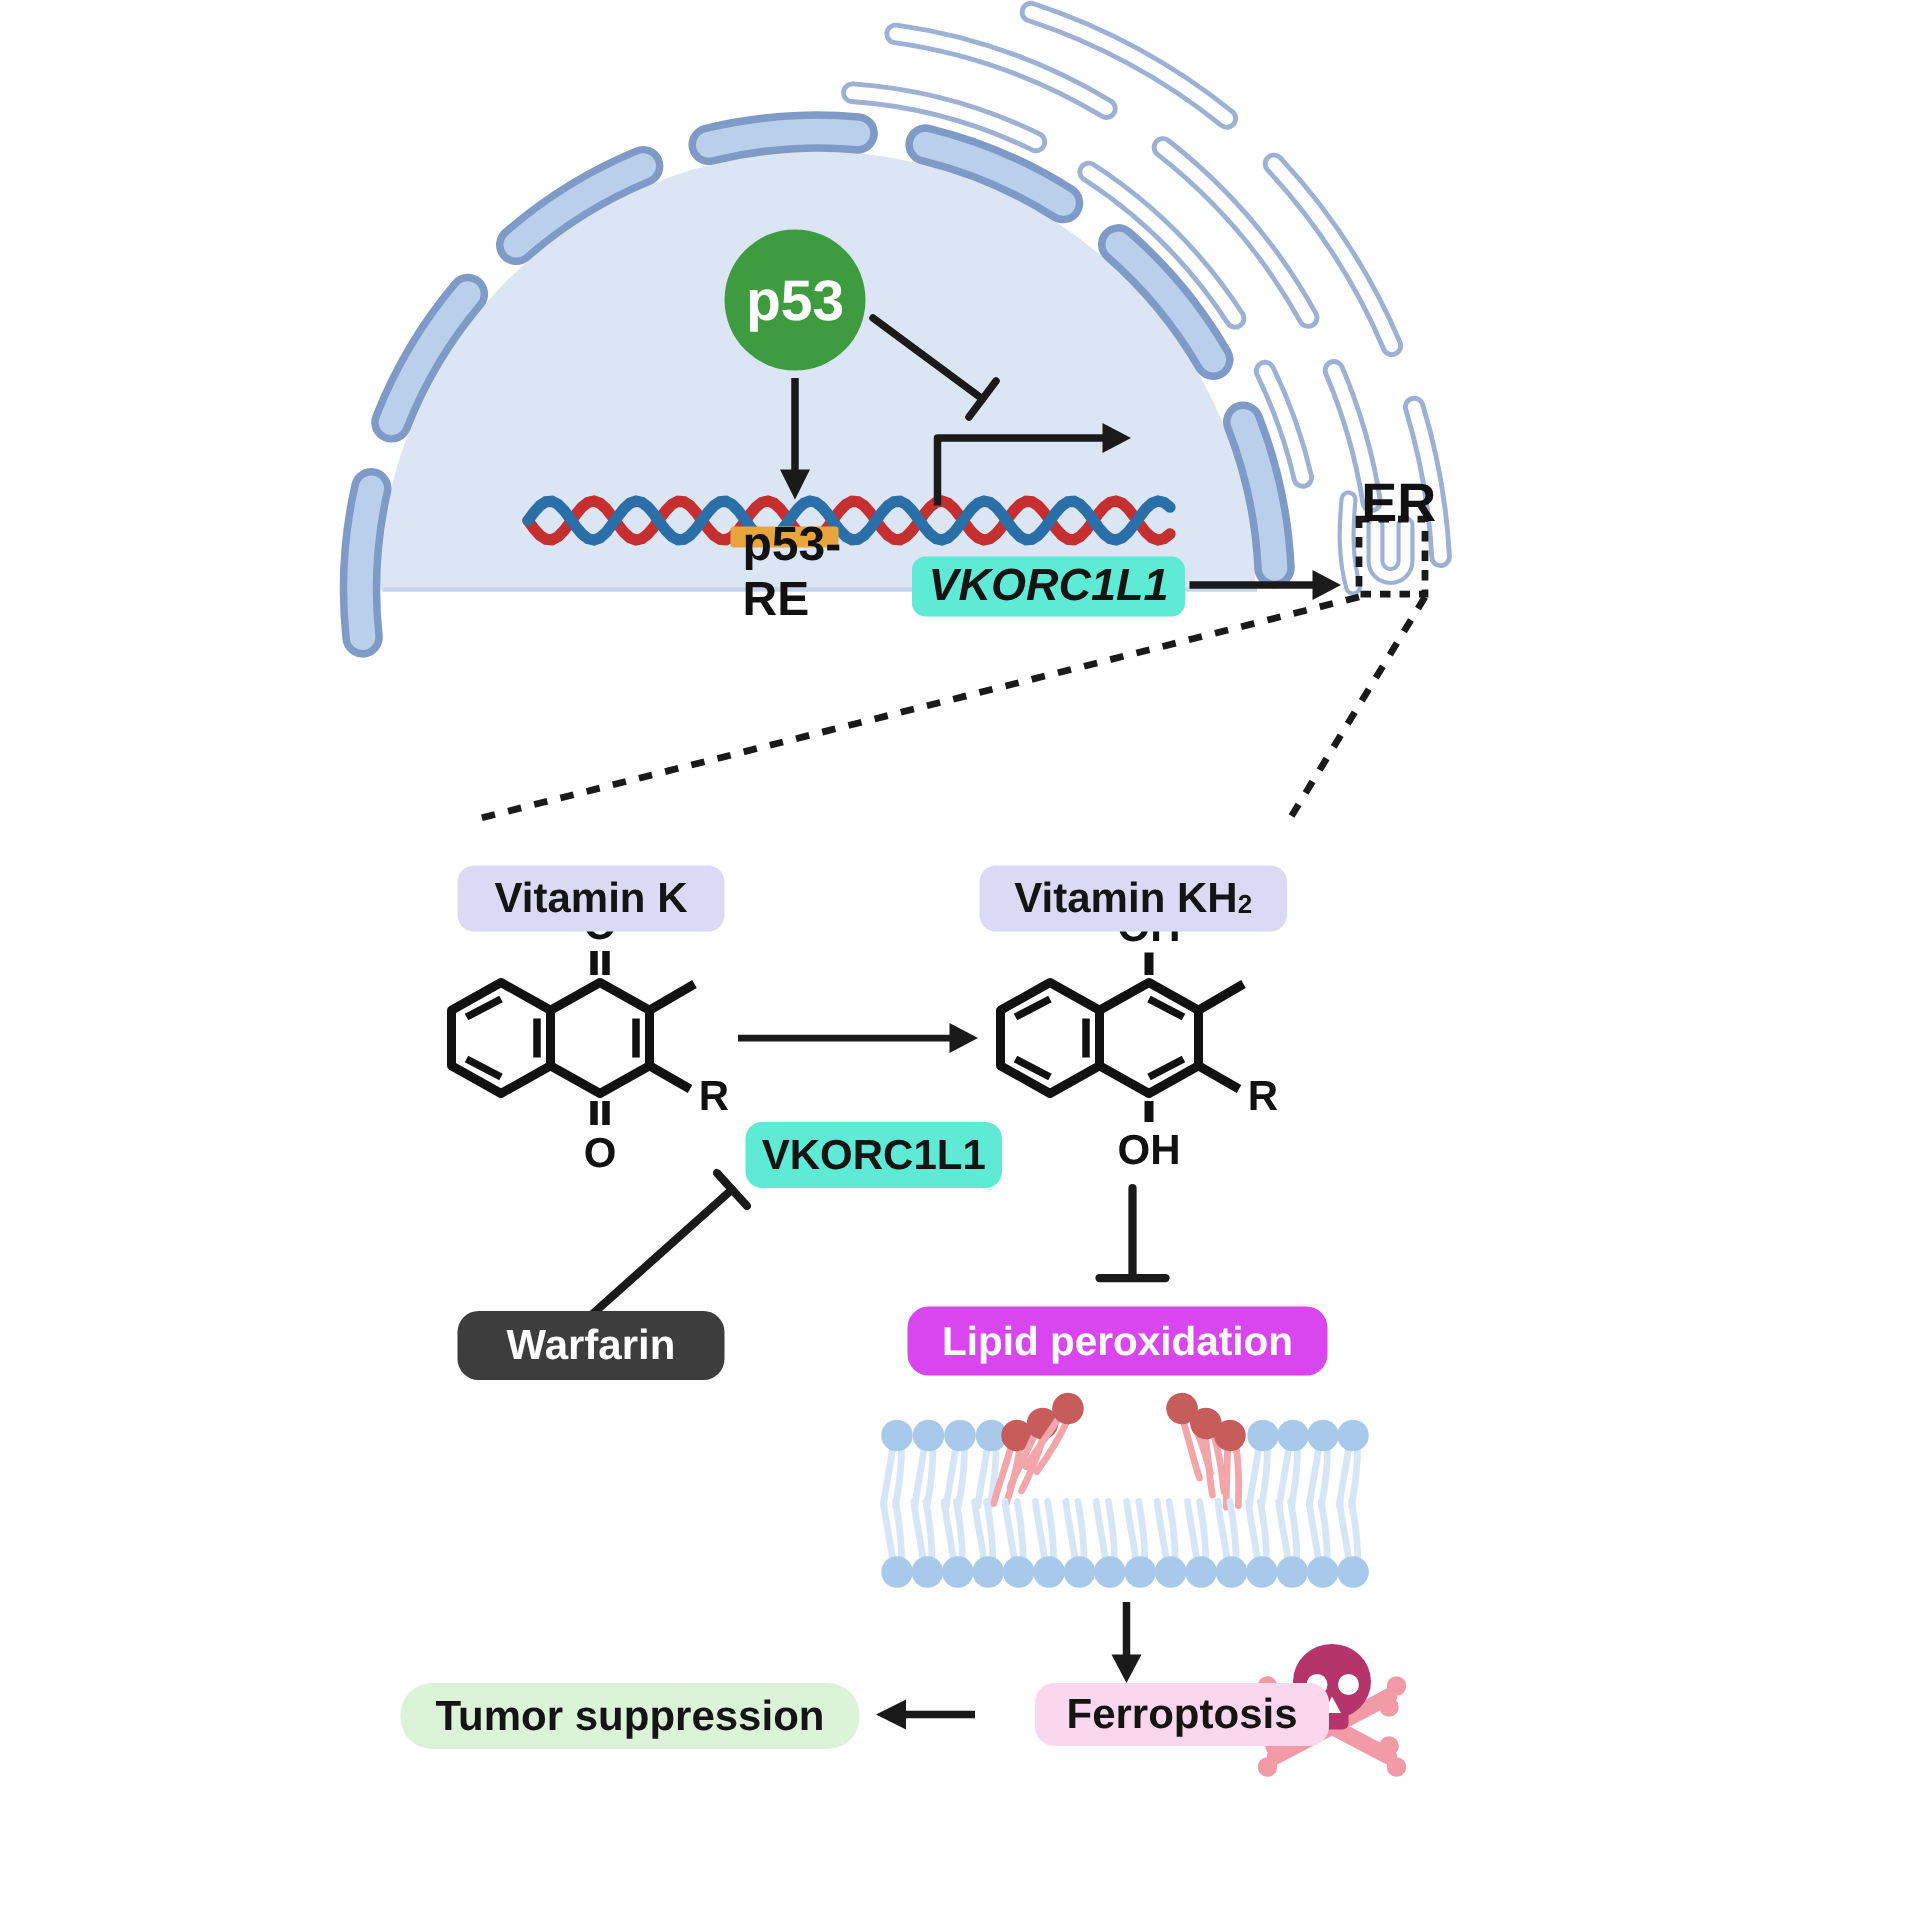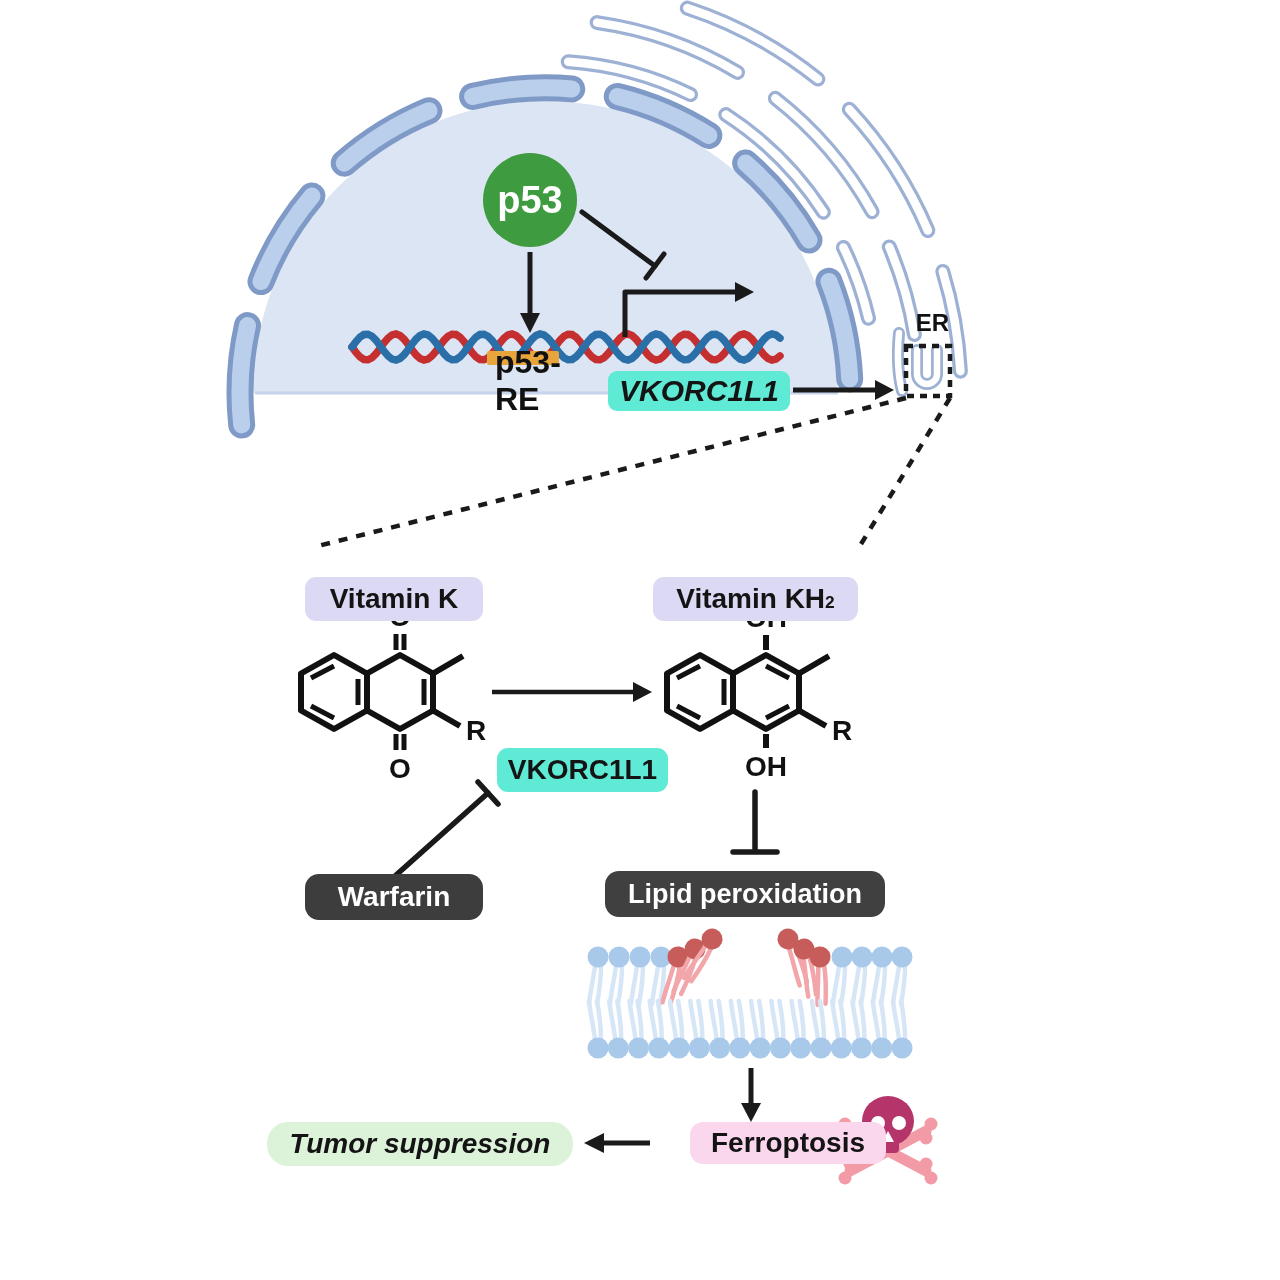--- a/index.html
+++ b/index.html
@@ -6,23 +6,23 @@
   .canvas{position:relative;width:1280px;height:1280px;background:#ffffff;overflow:hidden;
           font-family:"Liberation Sans",sans-serif;}
   .canvas svg{position:absolute;left:0;top:0;}
   .pill{position:absolute;display:flex;align-items:center;justify-content:center;
         font-weight:bold;color:#141414;border-radius:11px;font-size:28px;line-height:1;}
   .pill sub{font-size:0.62em;transform:translateY(0.25em);font-weight:bold;}
   .pill.lav{background:#dcd9f4;margin-top:29px;}
   .pill.tan{background:#5eead4;}
   .pill.gene{font-style:italic;font-size:30px;border-radius:9px;}
   .pill.dark{background:#3d3d3d;color:#ffffff;border-radius:14px;}
-  .pill.red{background:#404040;color:#ffffff;border-radius:14px;font-size:27px;}
+  .pill.red{background:#d946ef;color:#ffffff;border-radius:14px;font-size:27px;}
   .pill.pink{background:#fbd7ee;border-radius:13px;margin-left:33px;}
-  .pill.green{background:#dcf3da;border-radius:21px;font-style:italic;}
+  .pill.green{background:#dcf3da;border-radius:21px;}
   .floatlabel{position:absolute;font-weight:bold;color:#111111;display:flex;
               align-items:center;justify-content:center;}
 </style>
 </head>
 <body>
 
 <div class="canvas">
 
 <svg width="1280" height="1280" viewBox="0 0 1280 1280">
 
@@ -341,21 +341,21 @@
       <circle cx="899" cy="1123" r="7" fill="#ffffff"></circle>
       <polygon points="888,1131 882,1142 894,1142" fill="#ffffff"></polygon>
     </g>
   </g>
 </svg>
 
 <div class="floatlabel" style="left:495px;top:368px;width:100px;height:26px;font-size:32px;">p53-RE</div>
 
 <div class="pill tan gene" style="left:608px;top:371px;width:182px;height:40px;">VKORC1L1</div>
 
-<div class="floatlabel" style="left:905px;top:308px;width:55px;height:30px;font-size:24px;">ER</div>
+<div class="floatlabel" style="left:905px;top:320px;width:55px;height:30px;font-size:36px;">ER</div>
 
 <div class="pill lav" style="left:305px;top:548px;width:178px;height:44px;">Vitamin K</div>
 
 <div class="pill lav" style="left:653px;top:548px;width:205px;height:44px;">
   <span>Vitamin KH</span>
       <sub>2</sub>
 </div>
 
 <div class="pill tan" style="left:497px;top:748px;width:171px;height:44px;">VKORC1L1</div>
 

